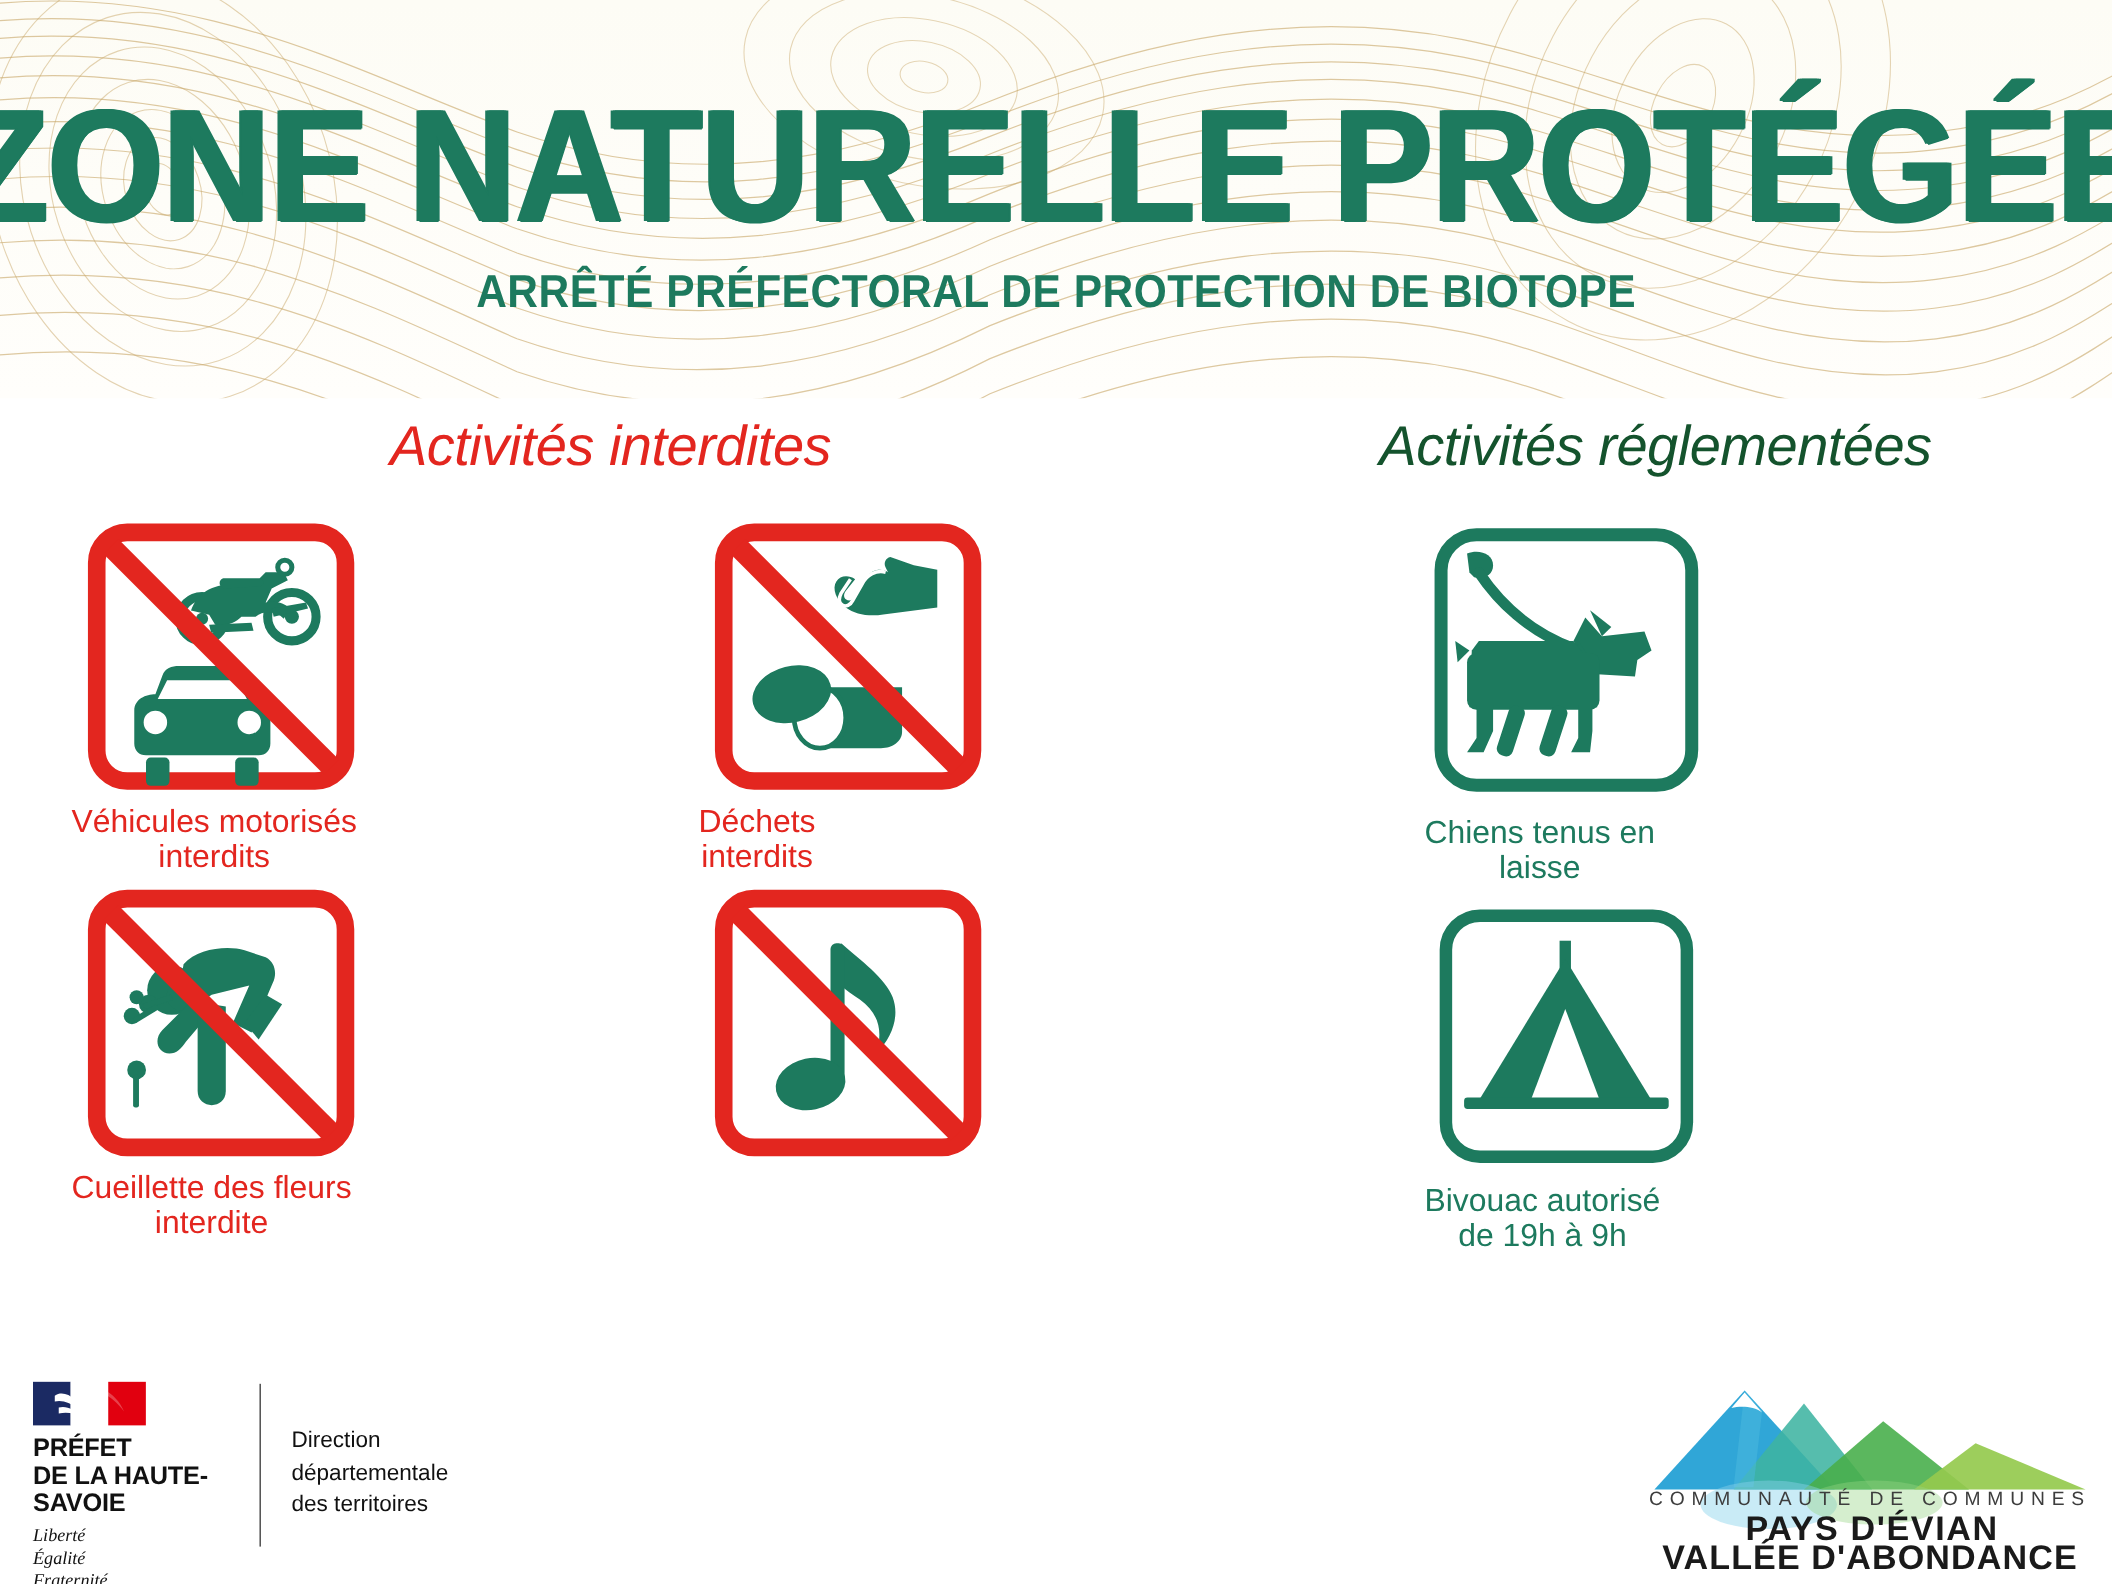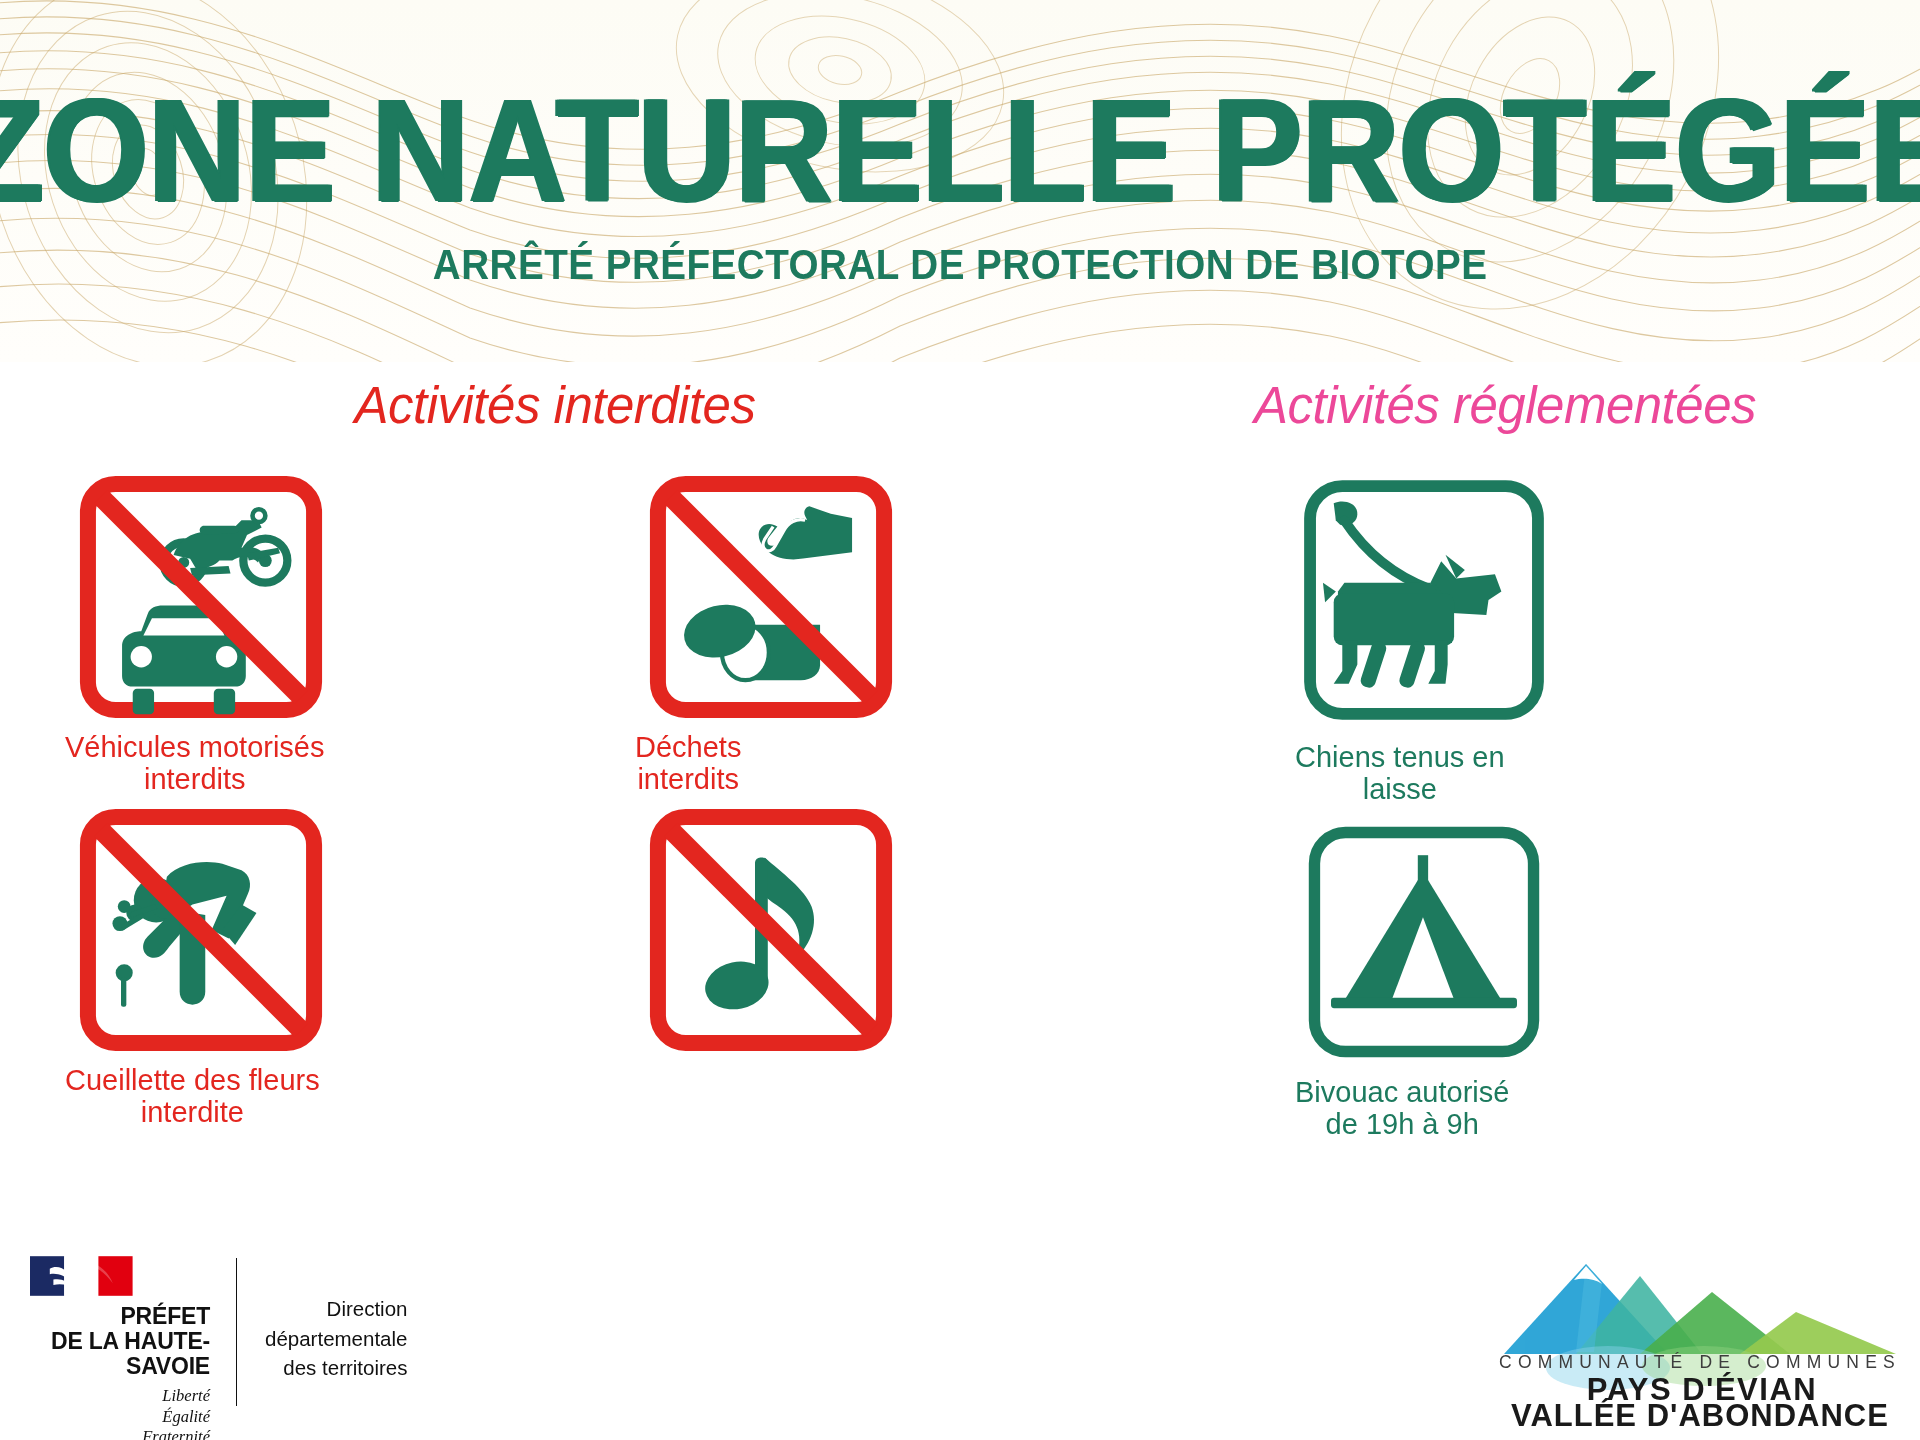--- a/index.html
+++ b/index.html
@@ -52,21 +52,21 @@
   .col-right { left:1090px; width:830px; }
 
   .col-heading {
     font-family:"Liberation Sans", sans-serif;
     font-style:italic; font-weight:normal;
     font-size:51px; letter-spacing:-0.5px;
     text-align:center; white-space:nowrap;
     margin-top:14px;
   }
   .heading-red   { color:#e3261f; }
-  .heading-green { color:#ec4899; }
+  .heading-green { color:#14532d; }
 
   .grid-left {
     margin-top:34px;
     display:grid; grid-template-columns: 1fr 1fr;
     column-gap:110px; row-gap:6px;
     justify-items:center;
   }
   .grid-right {
     margin-top:34px;
     display:flex; flex-direction:column; align-items:center; gap:12px;
@@ -83,21 +83,21 @@
   }
   .cap-red   { color:#e3261f; }
   .cap-green { color:#1d7a5e; }
 
   .item-dog .iconbox { width:258px; height:262px; }
   .item-tent .iconbox { width:258px; height:248px; }
   .item-dog .caption, .item-tent .caption { margin-top:10px; }
   .item-right { width:420px; }
 
   
-  .footer { position:absolute; left:0; top:1240px; width:1920px; height:200px; background:#fff;text-align:right; }
+  .footer { position:absolute; left:0; top:1240px; width:1920px; height:200px; background:#fff; }
 
   .gov-logo { position:absolute; left:30px; top:14px; display:flex; align-items:flex-start; }
   .gov-left { width:180px; }
   .marianne { width:108px; height:44px; display:block; }
   .prefet-txt {
     margin-top:6px;
     font-family:"Liberation Sans", sans-serif;
     font-weight:bold; font-size:23px; line-height:1.08;
     color:#111; letter-spacing:-0.2px; white-space:pre-line;
   }

